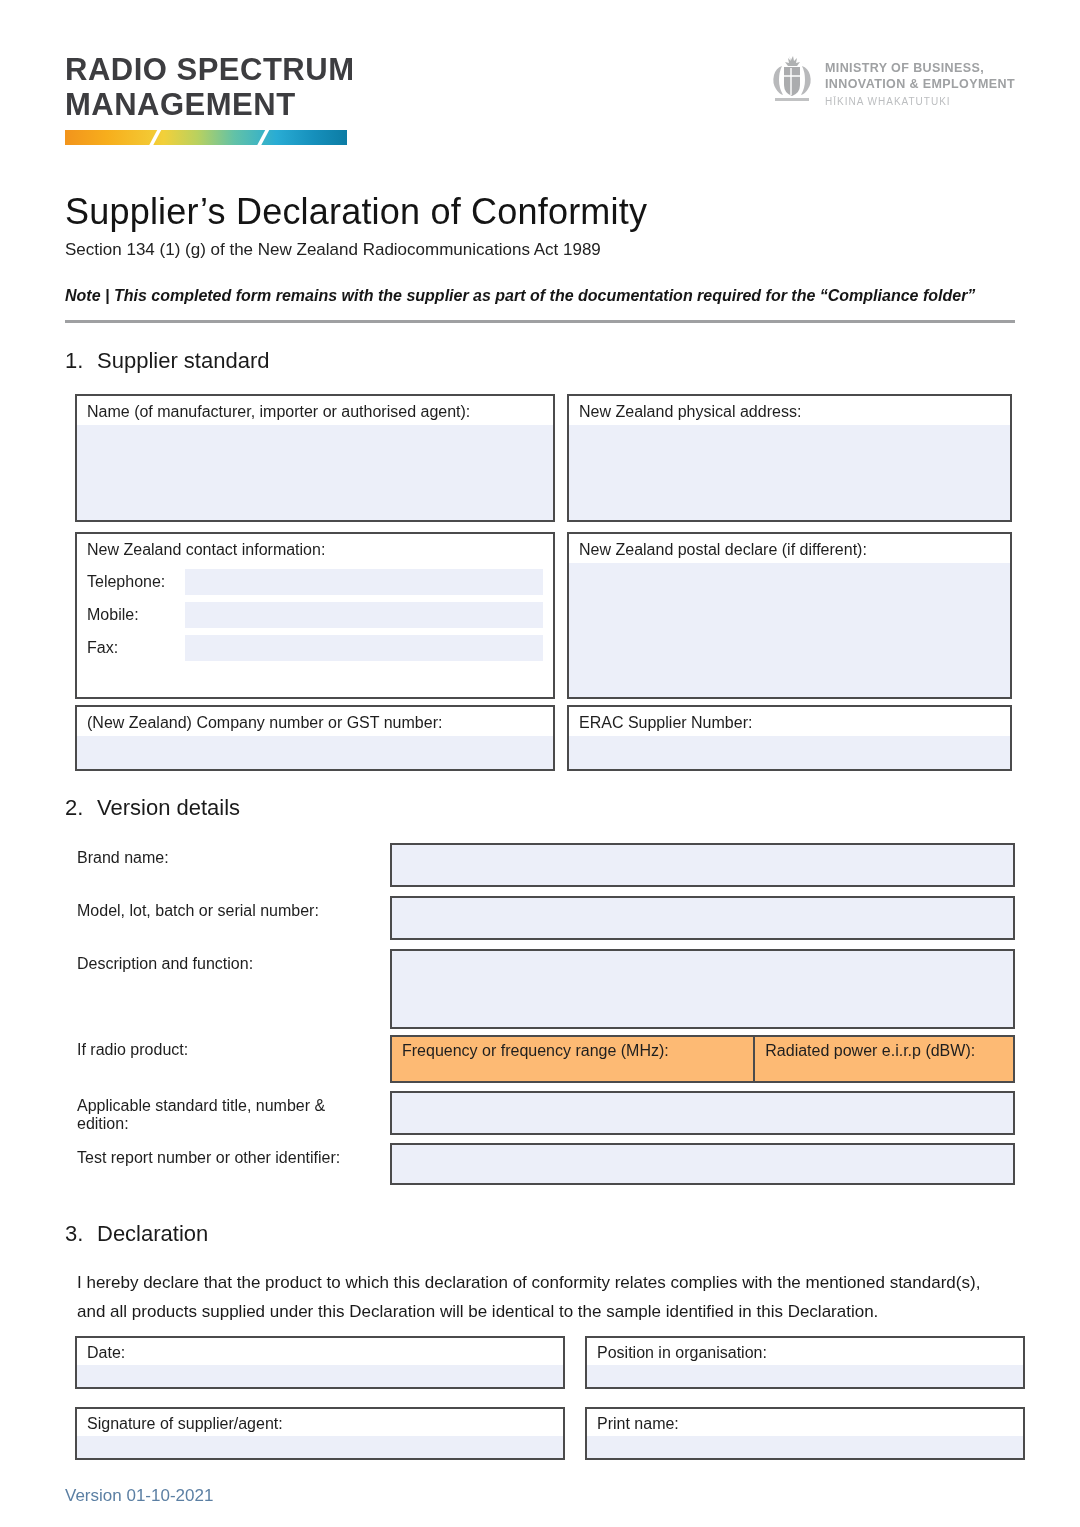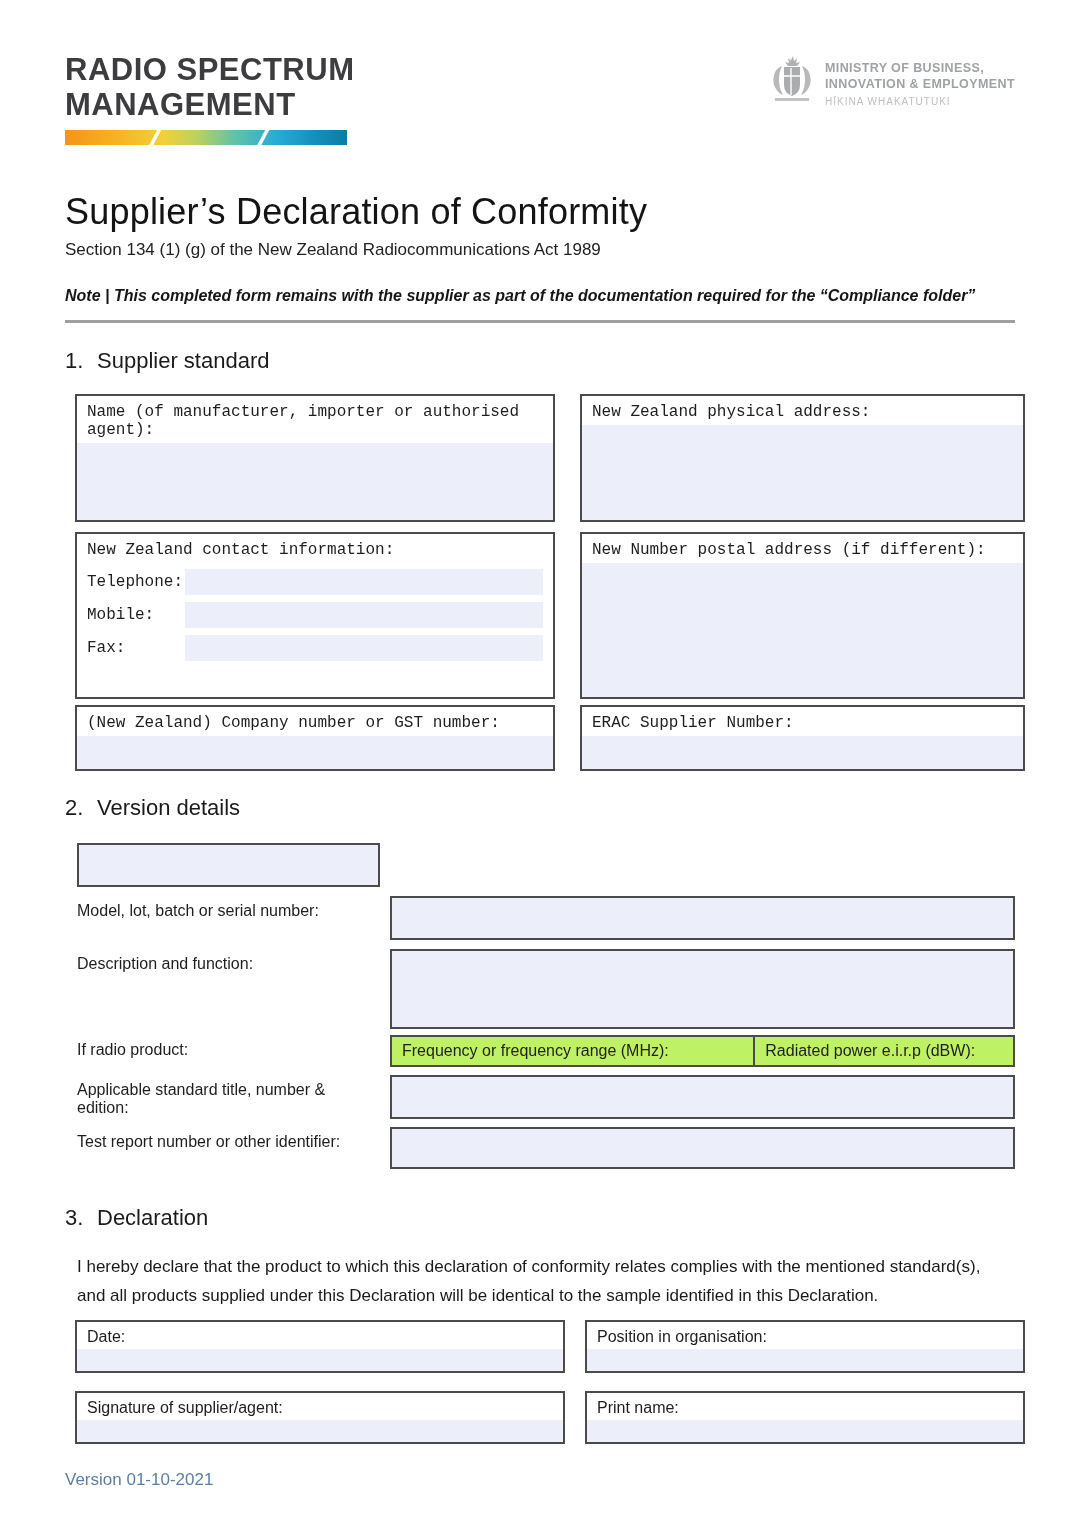--- a/index.html
+++ b/index.html
@@ -50,21 +50,21 @@
   .s1-heading { margin-top: 25px; }
 
   .box {
     border: 2px solid #4b4b4c; background: #fff;
     display: flex; flex-direction: column;
   }
   .box .box-label { font-size: 16px; color: #1e1e1e; padding: 7px 10px 4px 10px; }
   .box .fill { flex: 1; background: #ECEFF9; }
   .field-strip { background: #ECEFF9; }
 
-  .grid2 { display: grid; grid-template-columns: 480px 445px; column-gap: 25px; margin-left: 10px; font-family: Liberation Mono, monospace; }
+  .grid2 { display: grid; grid-template-columns: 480px 445px; column-gap: 12px; margin-left: 10px; }
 
   .s1-row1 { margin-top: 20px; }
   .s1-row1 .box { height: 128px; }
   .s1-row2 { margin-top: 10px; }
   .s1-row2 .box { height: 167px; }
   .s1-row3 { margin-top: 6px; }
   .s1-row3 .box { height: 66px; }
 
   .contact-rows { padding: 6px 10px 10px 10px; display: flex; flex-direction: column; gap: 7px; flex: 1; }
   .contact-row { display: flex; align-items: center; }
@@ -73,21 +73,21 @@
 
   
   .s2-heading { margin-top: 24px; }
   .product-rows { margin-top: 22px; margin-left: 12px; display: flex; flex-direction: column; }
   .product-row { display: grid; grid-template-columns: 303px 1fr; column-gap: 10px; }
   .product-row .p-label { font-size: 16px; color: #1e1e1e; padding-top: 6px; }
   .p-box { border: 2px solid #4b4b4c; background: #ECEFF9; }
   .h44 { height: 44px; } .h80 { height: 80px; } .h42 { height: 42px; }
   .mt9 { margin-top: 9px; } .mt6 { margin-top: 6px; } .mt8 { margin-top: 8px; }
 
-  .radio-box { border: 2px solid #4b4b4c; background: #bef264; height: 32px; display: flex; }
+  .radio-box { border: 2px solid #4b4b4c; background: #fdba74; height: 48px; display: flex; }
   .radio-cell { display: flex; flex-direction: column; }
   .radio-cell.left { width: 58.5%; border-right: 2px solid #4b4b4c; }
   .radio-cell.right { flex: 1; }
   .radio-cell .box-label { padding: 5px 10px 2px 10px; font-size: 16px; }
   .radio-cell .fill { flex: 1; }
 
   
   .s3-heading { margin-top: 36px; }
   .declaration-text {
     margin-top: 22px; margin-left: 12px; width: 925px;
@@ -166,21 +166,21 @@
             <div class="c-label">Mobile:</div>
             <div class="field-strip"></div>
           </div>
           <div class="contact-row">
             <div class="c-label">Fax:</div>
             <div class="field-strip"></div>
           </div>
         </div>
       </div>
       <div class="box">
-        <div class="box-label">New Number postal address (if different):</div>
+        <div class="box-label">New Zealand postal declare (if different):</div>
         <div class="fill"></div>
       </div>
     </div>
 
     <div class="grid2 s1-row3">
       <div class="box">
         <div class="box-label">(New Zealand) Company number or GST number:</div>
         <div class="fill"></div>
       </div>
       <div class="box">
@@ -188,20 +188,21 @@
         <div class="fill"></div>
       </div>
     </div>
 
     <div class="section-heading s2-heading">
       <span class="num">2.</span><span>Version details</span>
     </div>
 
     <div class="product-rows">
       <div class="product-row">
+        <div class="p-label">Brand name:</div>
         <div class="p-box h44"></div>
       </div>
       <div class="product-row mt9">
         <div class="p-label">Model, lot, batch or serial number:</div>
         <div class="p-box h44"></div>
       </div>
       <div class="product-row mt9">
         <div class="p-label">Description and function:</div>
         <div class="p-box h80"></div>
       </div>

